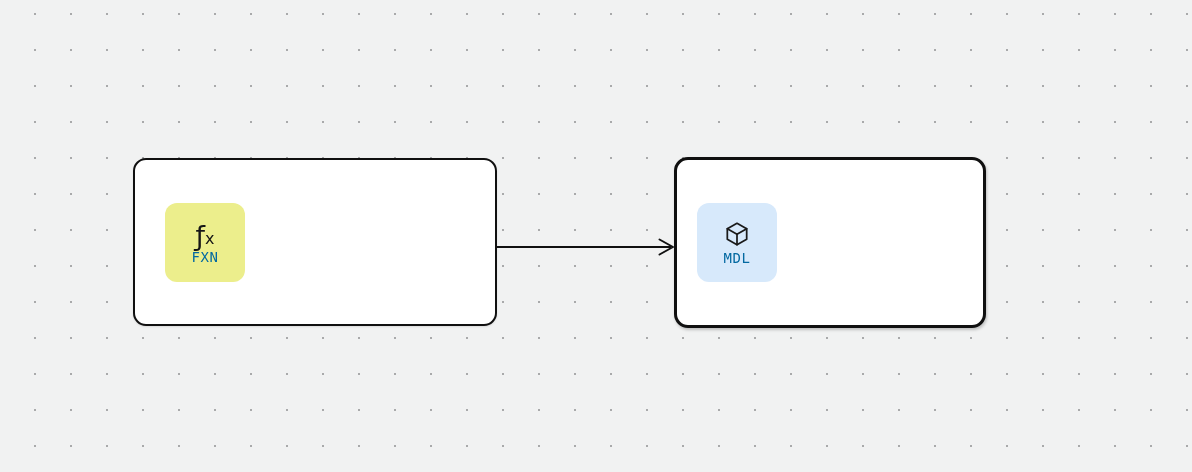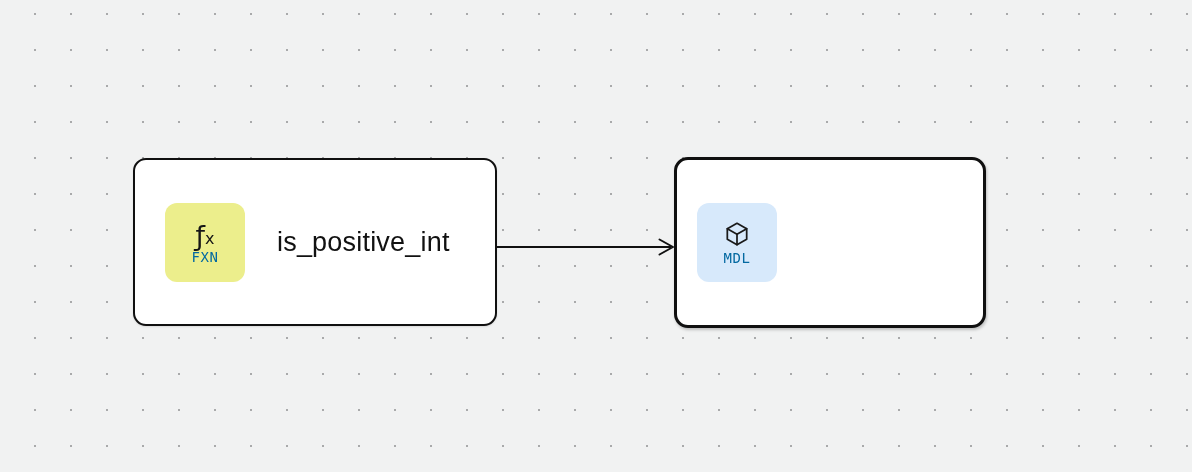--- a/index.html
+++ b/index.html
@@ -106,21 +106,20 @@
 <div class="canvas">
 
   <div class="node left">
     <div class="badge" style="--badge-bg: #ECEE8C;">
       <div class="badge-icon-row">
         <span class="fx-f">ƒ</span>
           <span class="fx-x">x</span>
       </div>
       <div class="badge-text">FXN</div>
     </div>
-    <div class="node-label">is_positive_int</div>
   </div>
 
   <svg class="edge-layer" width="1192" height="472" viewBox="0 0 1192 472">
     <g stroke="#111111" fill="none">
       <line x1="497" y1="247" x2="671" y2="247" stroke-width="1.8"></line>
       <path d="M 659.5 239.5 L 673 247 L 659.5 254.5" stroke-width="2" stroke-linecap="round" stroke-linejoin="round"></path>
     </g>
   </svg>
 
   <div class="node right">

